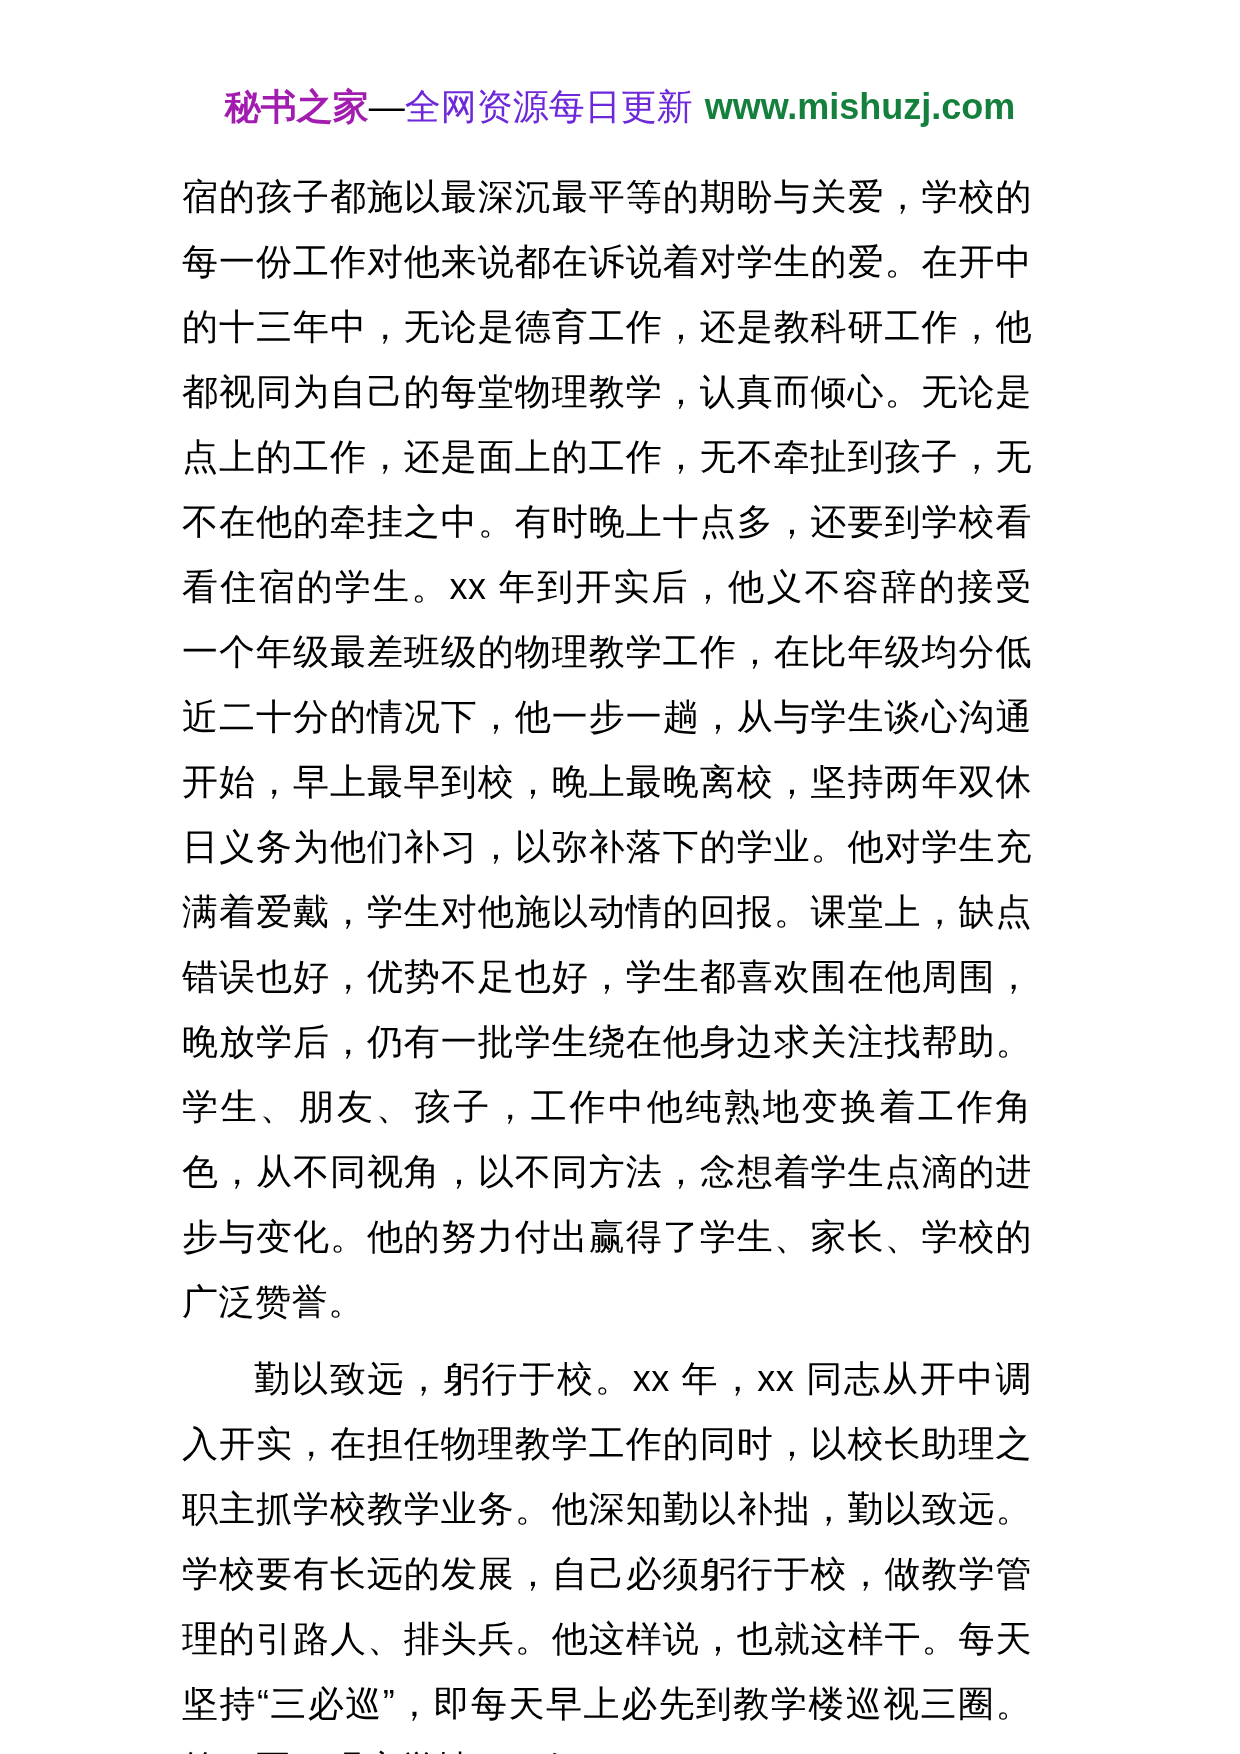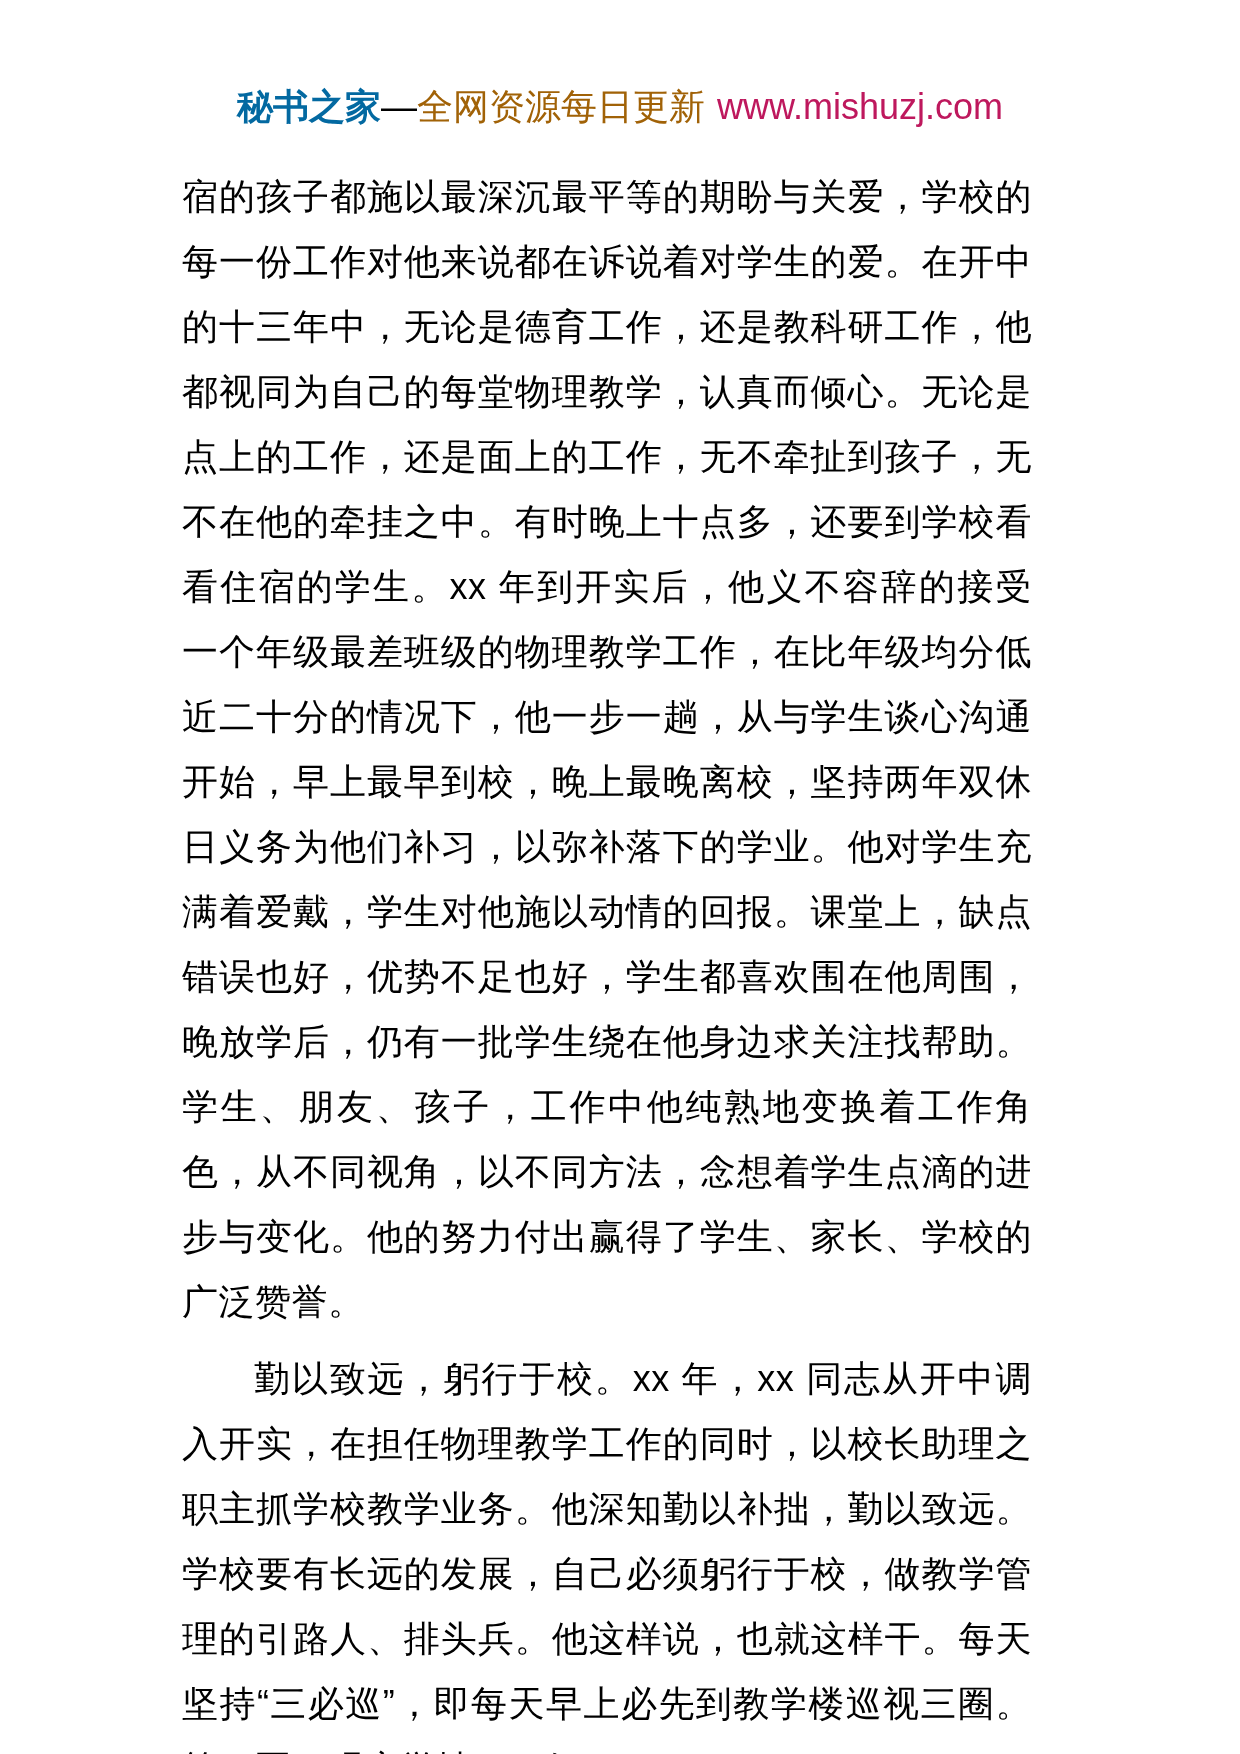--- a/index.html
+++ b/index.html
@@ -54,21 +54,21 @@
   .doc-body p.indented {
     text-indent: 72px;
   }
 </style>
 </head>
 <body>
 
 <div class="page">
 
   <div class="doc-header">
-    <span class="brand" style="color: #0369a1;">秘书之家</span><span class="separator">—</span><span class="tagline" style="color: #a16207;">全网资源每日更新</span><span class="url" style="color: #be185d;">www.mishuzj.com</span>
+    <span class="brand" style="color: #a21caf;">秘书之家</span><span class="separator">—</span><span class="tagline" style="color: #6d28d9;">全网资源每日更新</span><span class="url" style="color: #15803d; font-weight: bold;">www.mishuzj.com</span>
   </div>
 
   <div class="doc-body">
     <p>宿的孩子都施以最深沉最平等的期盼与关爱，学校的每一份工作对他来说都在诉说着对学生的爱。在开中的十三年中，无论是德育工作，还是教科研工作，他都视同为自己的每堂物理教学，认真而倾心。无论是点上的工作，还是面上的工作，无不牵扯到孩子，无不在他的牵挂之中。有时晚上十点多，还要到学校看看住宿的学生。xx 年到开实后，他义不容辞的接受一个年级最差班级的物理教学工作，在比年级均分低近二十分的情况下，他一步一趟，从与学生谈心沟通开始，早上最早到校，晚上最晚离校，坚持两年双休日义务为他们补习，以弥补落下的学业。他对学生充满着爱戴，学生对他施以动情的回报。课堂上，缺点错误也好，优势不足也好，学生都喜欢围在他周围，晚放学后，仍有一批学生绕在他身边求关注找帮助。学生、朋友、孩子，工作中他纯熟地变换着工作角色，从不同视角，以不同方法，念想着学生点滴的进步与变化。他的努力付出赢得了学生、家长、学校的广泛赞誉。</p>
     <p class="indented">勤以致远，躬行于校。xx 年，xx 同志从开中调入开实，在担任物理教学工作的同时，以校长助理之职主抓学校教学业务。他深知勤以补拙，勤以致远。学校要有长远的发展，自己必须躬行于校，做教学管理的引路人、排头兵。他这样说，也就这样干。每天坚持“三必巡”，即每天早上必先到教学楼巡视三圈。第一圈，观察学情，了解</p>
   </div>
 
 </div>
 
 </body></html>

